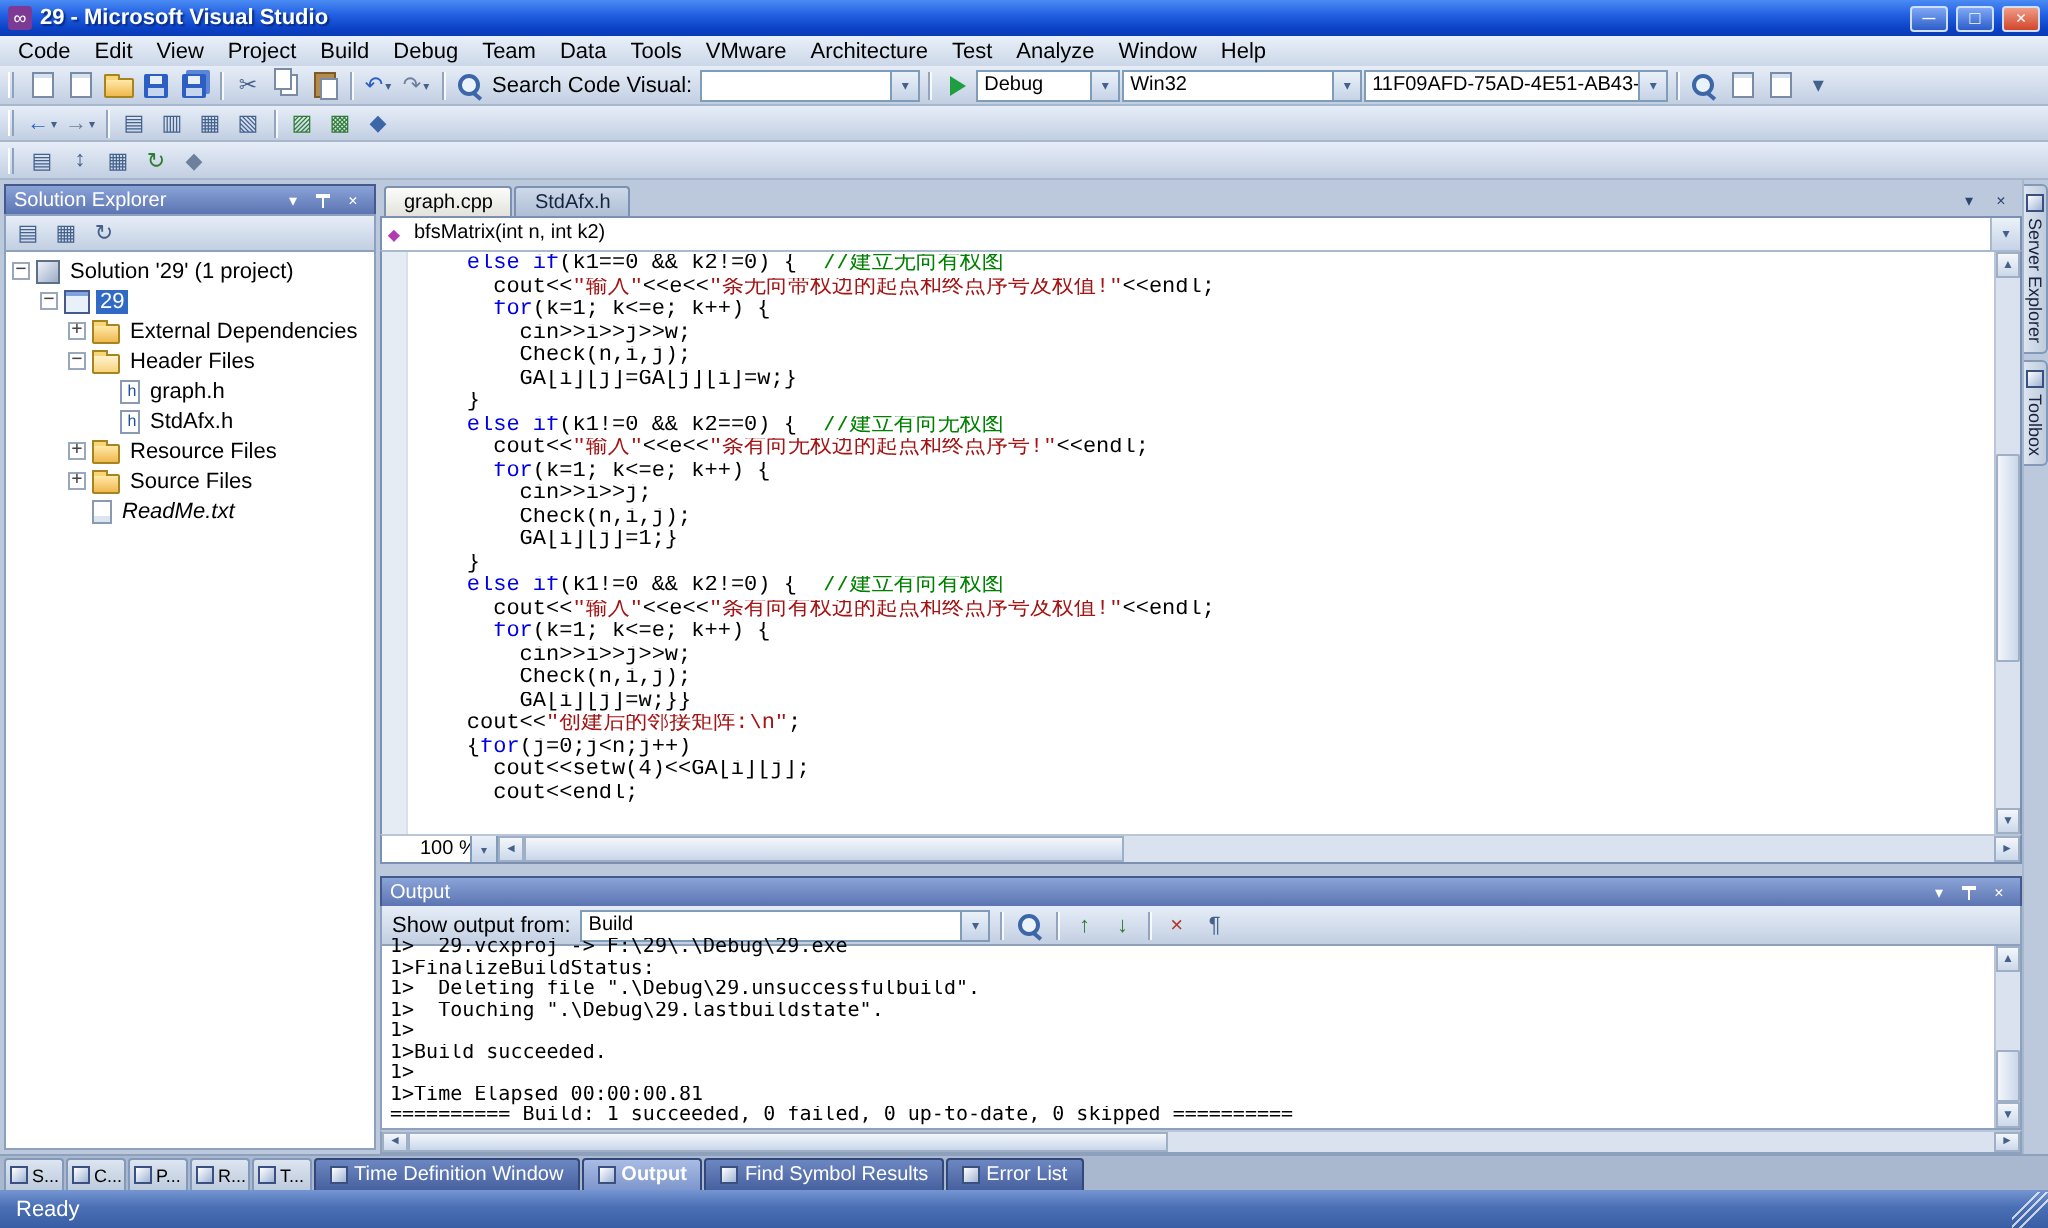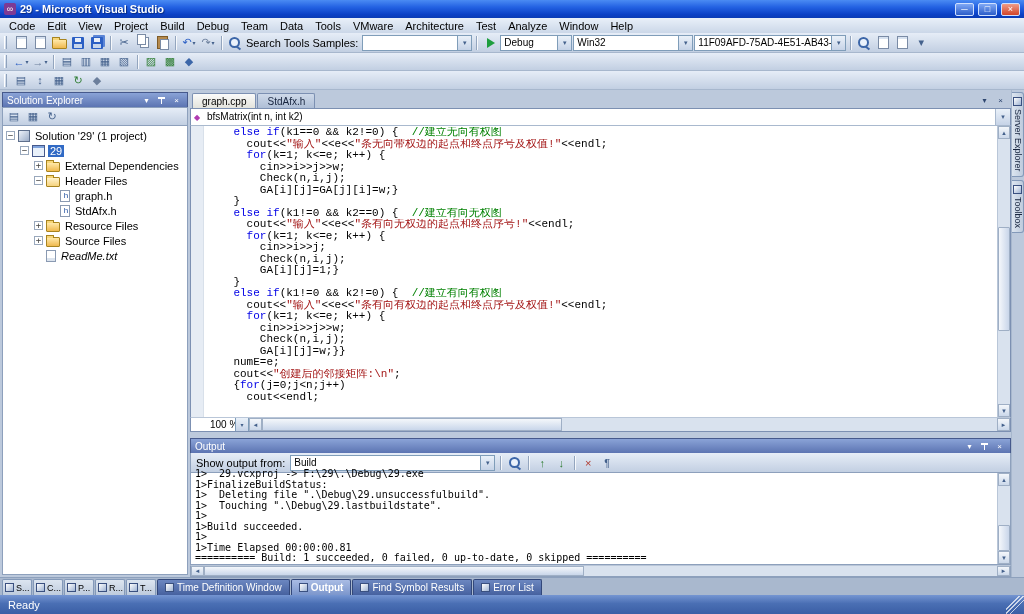--- a/index.html
+++ b/index.html
@@ -200,21 +200,21 @@
         </span>
         <span class="tbi">
           <span style="color: rgb(108, 127, 156);">↷</span>
           <span class="tbi-drop">▾</span>
         </span>
       </span>
     <span class="tb-sep"></span>
     <span class="tbi">
         <span class="ico-mag"></span>
       </span>
-    <span class="tb-label">Search Tools Samples:</span>
+    <span class="tb-label">Search Code Visual:</span>
     <span class="combo w110">
       <span class="ct"></span>
       <span class="cb">▾</span>
     </span>
     <span class="tb-sep"></span>
     <span class="tbi">
         <span class="ico-play"></span>
       </span>
     <span class="combo w72">
       <span class="ct">Debug</span>
@@ -410,23 +410,23 @@
             <div class="code-line"><span class="tk-p">        cin&gt;&gt;i&gt;&gt;j;</span></div>
             <div class="code-line"><span class="tk-p">        Check(n,i,j);</span></div>
             <div class="code-line"><span class="tk-p">        GA[i][j]=1;}</span></div>
             <div class="code-line"><span class="tk-p">    }</span></div>
             <div class="code-line"><span class="tk-p">    </span><span class="tk-k">else</span><span class="tk-p"> </span><span class="tk-k">if</span><span class="tk-p">(k1!=0 &amp;&amp; k2!=0) {  </span><span class="tk-c">//建立有向有权图</span></div>
             <div class="code-line"><span class="tk-p">      cout&lt;&lt;</span><span class="tk-s">"输入"</span><span class="tk-p">&lt;&lt;e&lt;&lt;</span><span class="tk-s">"条有向有权边的起点和终点序号及权值!"</span><span class="tk-p">&lt;&lt;endl;</span></div>
             <div class="code-line"><span class="tk-p">      </span><span class="tk-k">for</span><span class="tk-p">(k=1; k&lt;=e; k++) {</span></div>
             <div class="code-line"><span class="tk-p">        cin&gt;&gt;i&gt;&gt;j&gt;&gt;w;</span></div>
             <div class="code-line"><span class="tk-p">        Check(n,i,j);</span></div>
             <div class="code-line"><span class="tk-p">        GA[i][j]=w;}}</span></div>
-            <div class="code-line"><span class="tk-p">    numE=e;</span></div>
             <div class="code-line"><span class="tk-p">    cout&lt;&lt;</span><span class="tk-s">"创建后的邻接矩阵:\n"</span><span class="tk-p">;</span></div>
             <div class="code-line"><span class="tk-p">    {</span><span class="tk-k">for</span><span class="tk-p">(j=0;j&lt;n;j++)</span></div>
+            <div class="code-line"><span class="tk-p">      cout&lt;&lt;setw(4)&lt;&lt;GA[i][j];</span></div>
             <div class="code-line"><span class="tk-p">      cout&lt;&lt;endl;</span></div>
           </div>
         <div class="vscroll">
           <span class="sbtn">▲</span>
           <span class="vtrack">
               <span class="vthumb" style="top:88px;height:104px;"></span>
             </span>
           <span class="sbtn">▼</span>
         </div>
       </div>

